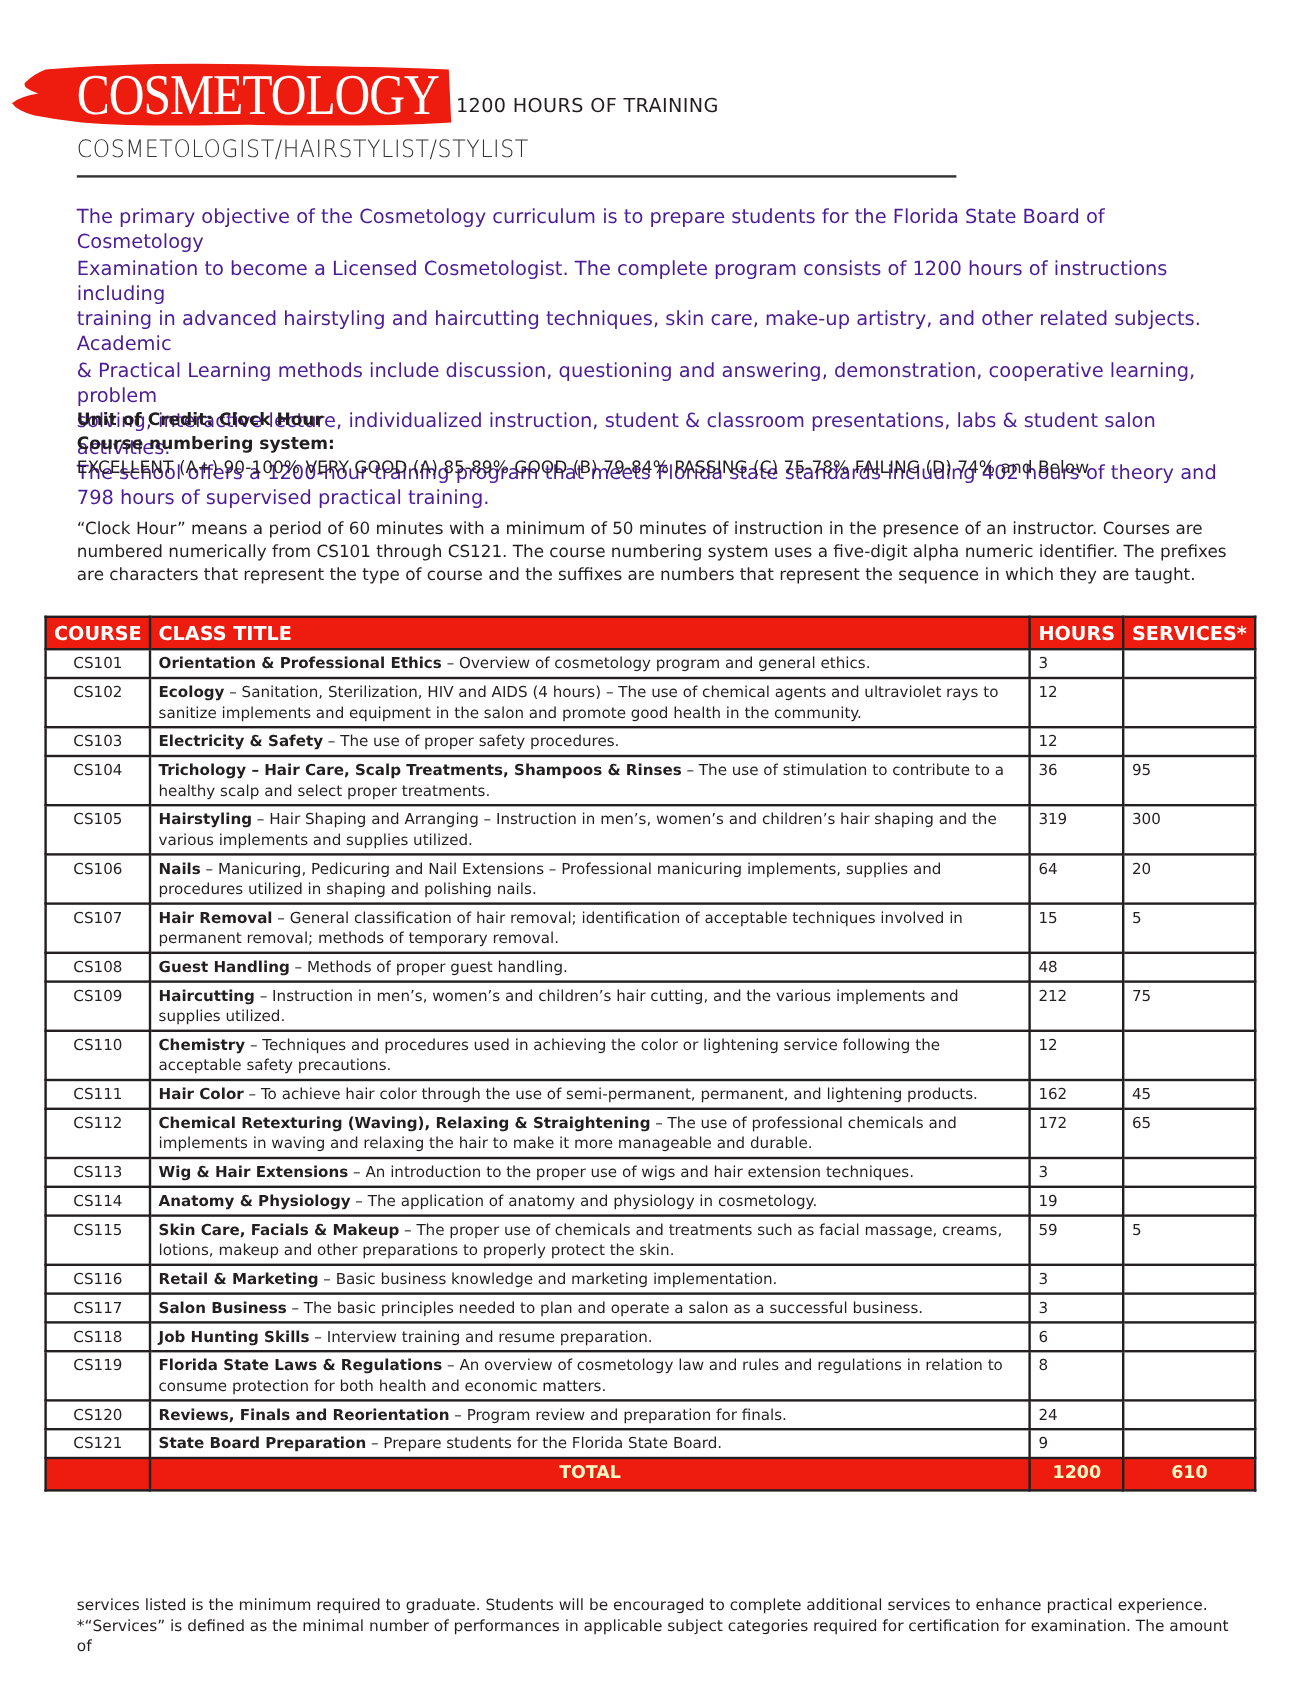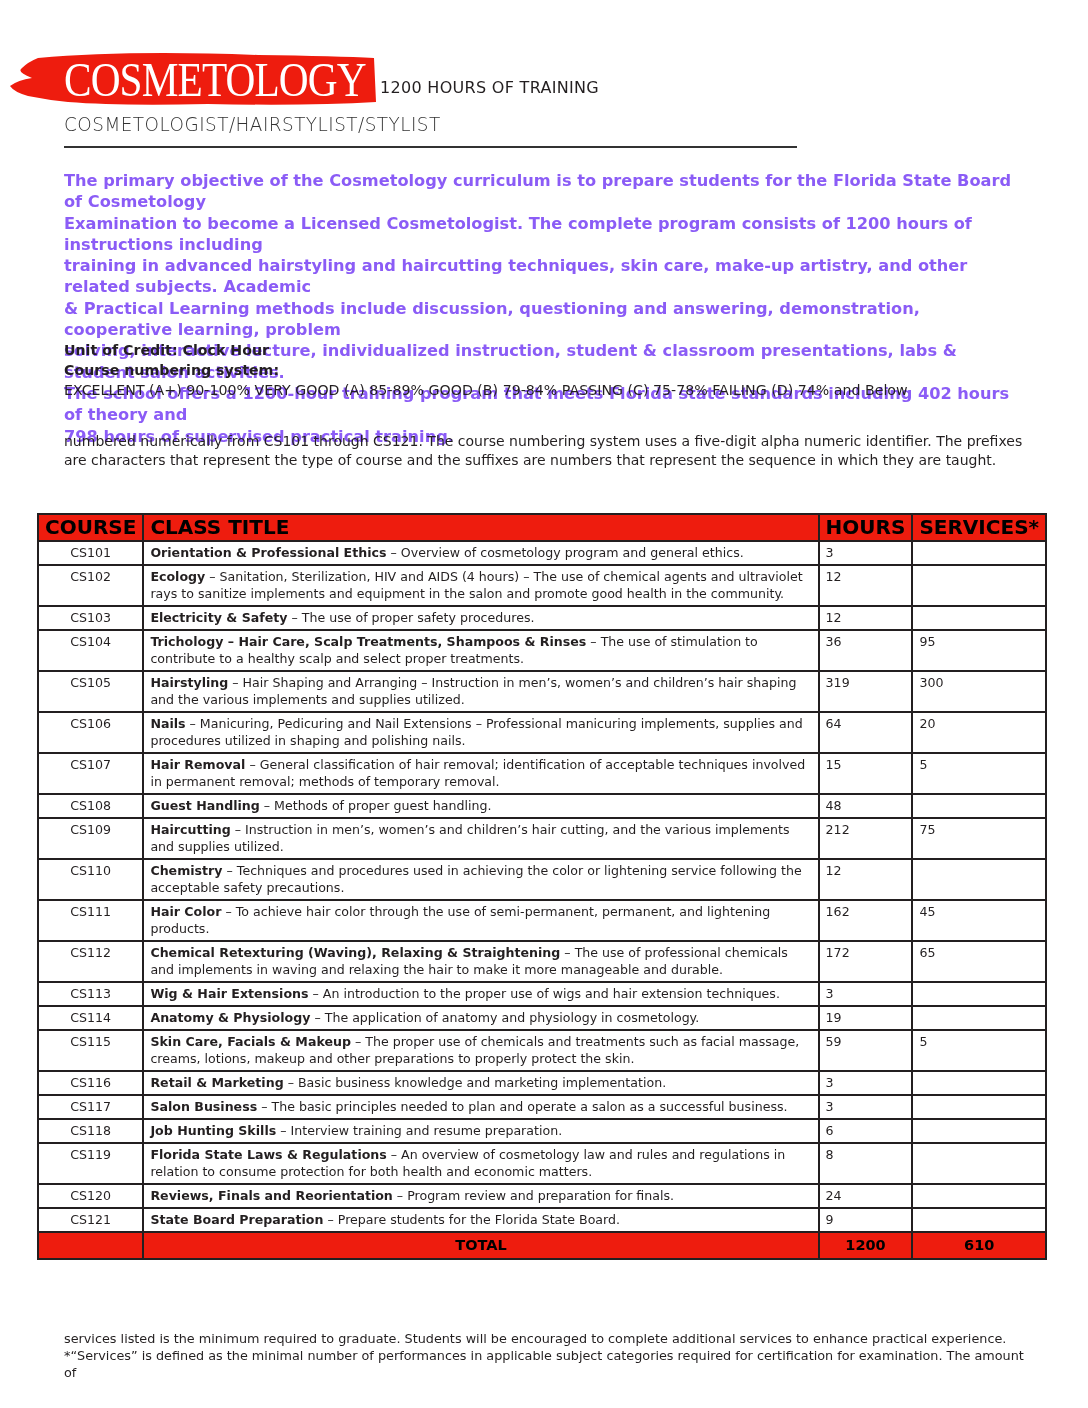--- a/index.html
+++ b/index.html
@@ -6,34 +6,34 @@
   body { width: 1088px; height: 1408px; position: relative; overflow: hidden;
          font-family: "DejaVu Sans", sans-serif; color: #231f20; }
   .brush { position: absolute; left: 8px; top: 52px; width: 372px; height: 56px; }
   .title { position: absolute; left: 64px; top: 52px; font-family: "Liberation Serif", serif;
            font-size: 48px; color: #ffffff; letter-spacing: -1px; line-height: 56px;
            transform: scaleX(0.86); transform-origin: left center; }
   .subtitle-hours { position: absolute; left: 380px; top: 78px; font-size: 16px; letter-spacing: 0.3px; color: #231f20;}
   .subtitle-role { position: absolute; left: 64px; top: 112px; font-size: 20px; font-weight: 300;
                    letter-spacing: 0.5px; color: #333; transform: scaleX(0.92); transform-origin: left center;}
   .rule { position: absolute; left: 64px; top: 146px; width: 733px; height: 2px; background: #333; }
-  .intro { position: absolute; left: 64px; top: 170px; width: 960px; font-size: 16.2px; line-height: 21.3px; color: #8b5cf6; font-weight: bold;}
+  .intro { position: absolute; left: 64px; top: 170px; width: 960px; font-size: 16.2px; line-height: 21.3px; color: #4c1d95;}
   .intro p { margin: 0; }
   .credit { position: absolute; left: 64px; top: 340px; width: 960px; font-size: 14.2px; line-height: 20px; }
   .credit .b { font-weight: bold; }
   .clock { position: absolute; left: 64px; top: 432px; width: 960px; font-size: 14px; line-height: 19px; }
   table.courses { position: absolute; left: 37px; top: 513px; width: 1010px; border-collapse: collapse;
                   font-size: 12.6px; }
   table.courses td, table.courses th { border: 2px solid #231f20; padding: 2px 6px 3px 6px; vertical-align: top; line-height: 17px; }
-  table.courses th { background: #ee1c0e; color: #000000; font-weight: bold; font-size: 20px; height: 20px; vertical-align: middle; }
+  table.courses th { background: #ee1c0e; color: #ffffff; font-weight: bold; font-size: 16px; height: 20px; vertical-align: middle; }
   .c-code { width: 63px; text-align: center; }
   .c-title { text-align: left; }
   .c-hours { width: 64px; text-align: left; }
   .c-serv { width: 74px; }
-  tr.total td { background: #ee1c0e; color: #000000; font-weight: bold; font-size: 14.5px; text-align: center; vertical-align: middle; height: 20px; }
+  tr.total td { background: #ee1c0e; color: #fef9c3; font-weight: bold; font-size: 14.5px; text-align: center; vertical-align: middle; height: 20px; }
   .bold { font-weight: bold; }
   .footnote { position: absolute; left: 64px; top: 1330px; width: 960px; font-size: 12.8px; line-height: 17px; }
 </style>
 </head>
 <body>
 
 <svg class="brush" viewBox="0 0 372 56" preserveAspectRatio="none">
   <path d="M30 6 Q120 -2 250 3 Q330 4 366 6 L368 50 Q300 54 200 52 Q110 54 60 50 Q40 48 20 44 Q6 40 2 34 Q10 28 24 26 Q8 20 14 16 Q20 10 30 6 Z" fill="#ee1c0e"></path>
 </svg>
 <div class="title">COSMETOLOGY</div>
@@ -51,20 +51,21 @@
   <p>798 hours of supervised practical training.</p>
 </div>
 
 <div class="credit">
   <div class="b">Unit of Credit: Clock Hour</div>
   <div class="b">Course numbering system:</div>
   <div>EXCELLENT (A+) 90-100%  VERY GOOD (A) 85-89%  GOOD (B) 79-84%  PASSING (C) 75-78%  FAILING (D) 74% and Below</div>
 </div>
 
 <div class="clock">
+  <div>“Clock Hour” means a period of 60 minutes with a minimum of 50 minutes of instruction in the presence of an instructor. Courses are</div>
   <div>numbered numerically from CS101 through CS121. The course numbering system uses a five-digit alpha numeric identifier. The prefixes</div>
   <div>are characters that represent the type of course and the suffixes are numbers that represent the sequence in which they are taught.</div>
 </div>
 
 <table class="courses">
   <thead>
     <tr>
       <th class="c-code">COURSE</th>
       <th class="c-title" style="">CLASS TITLE</th>
       <th class="c-hours">HOURS</th>

